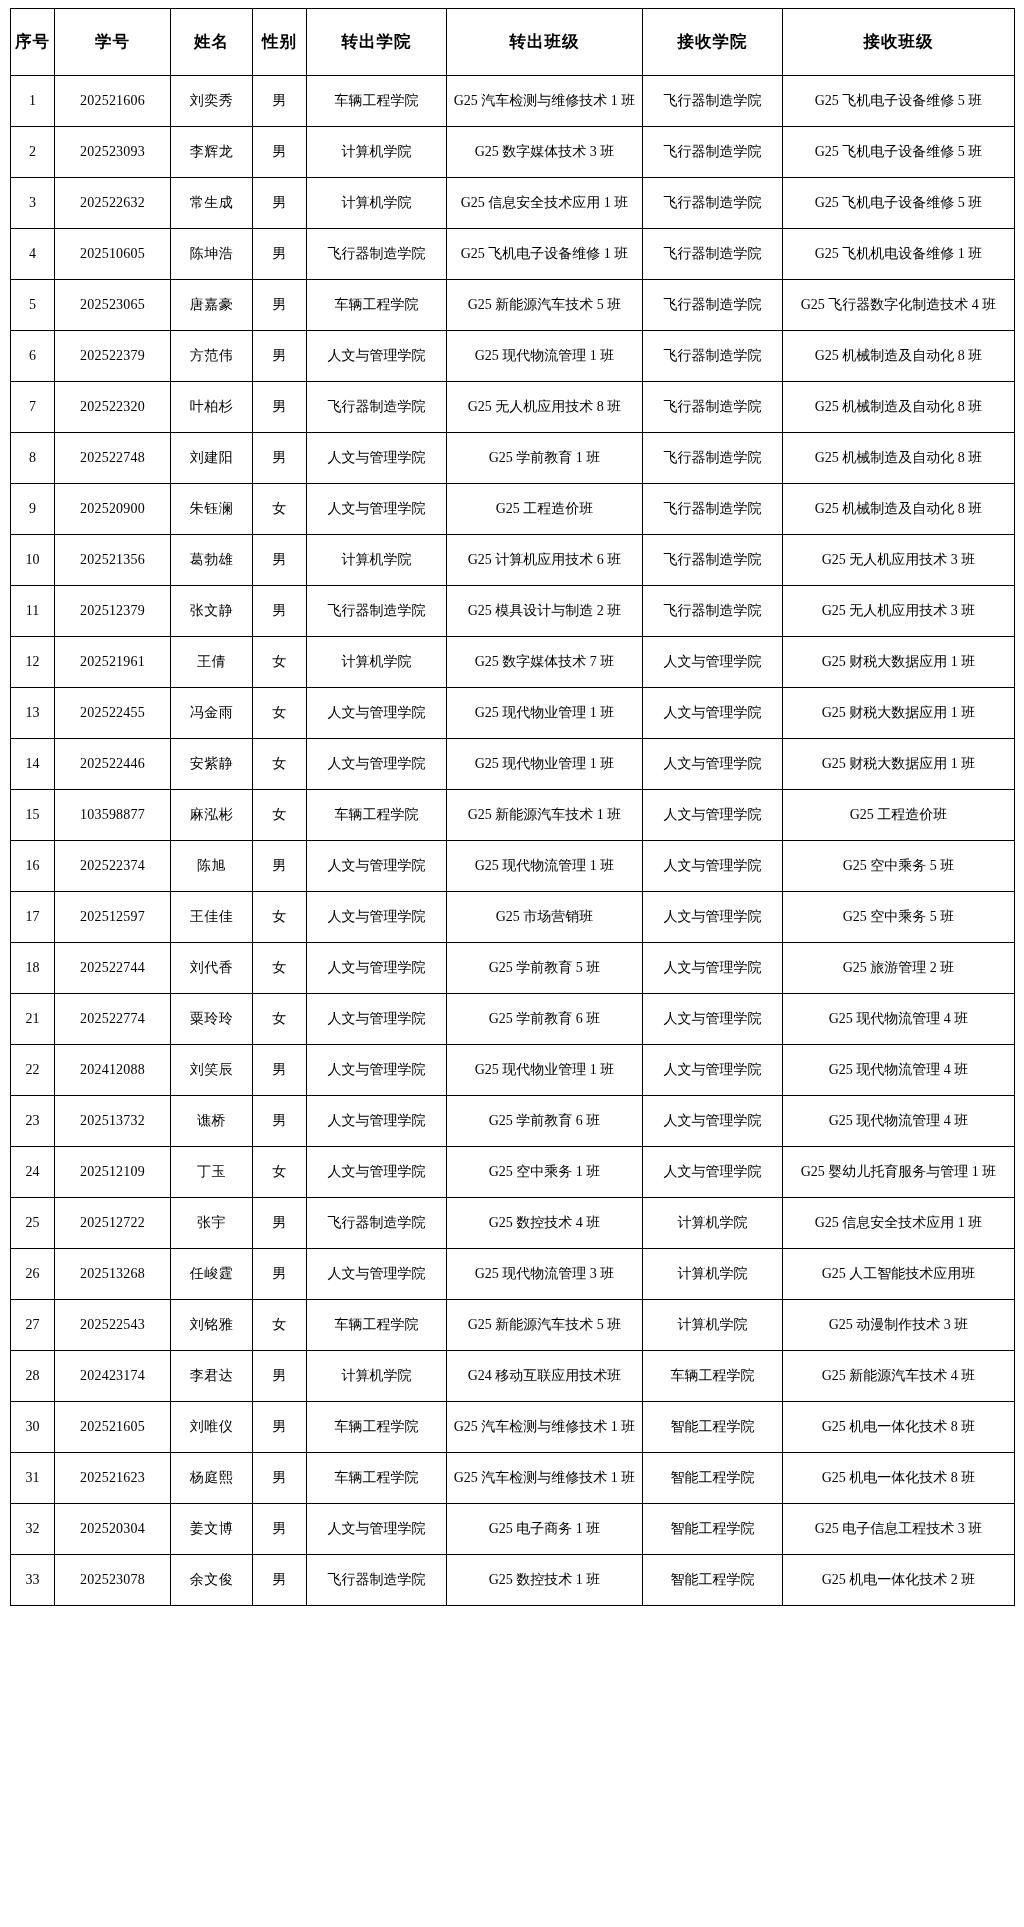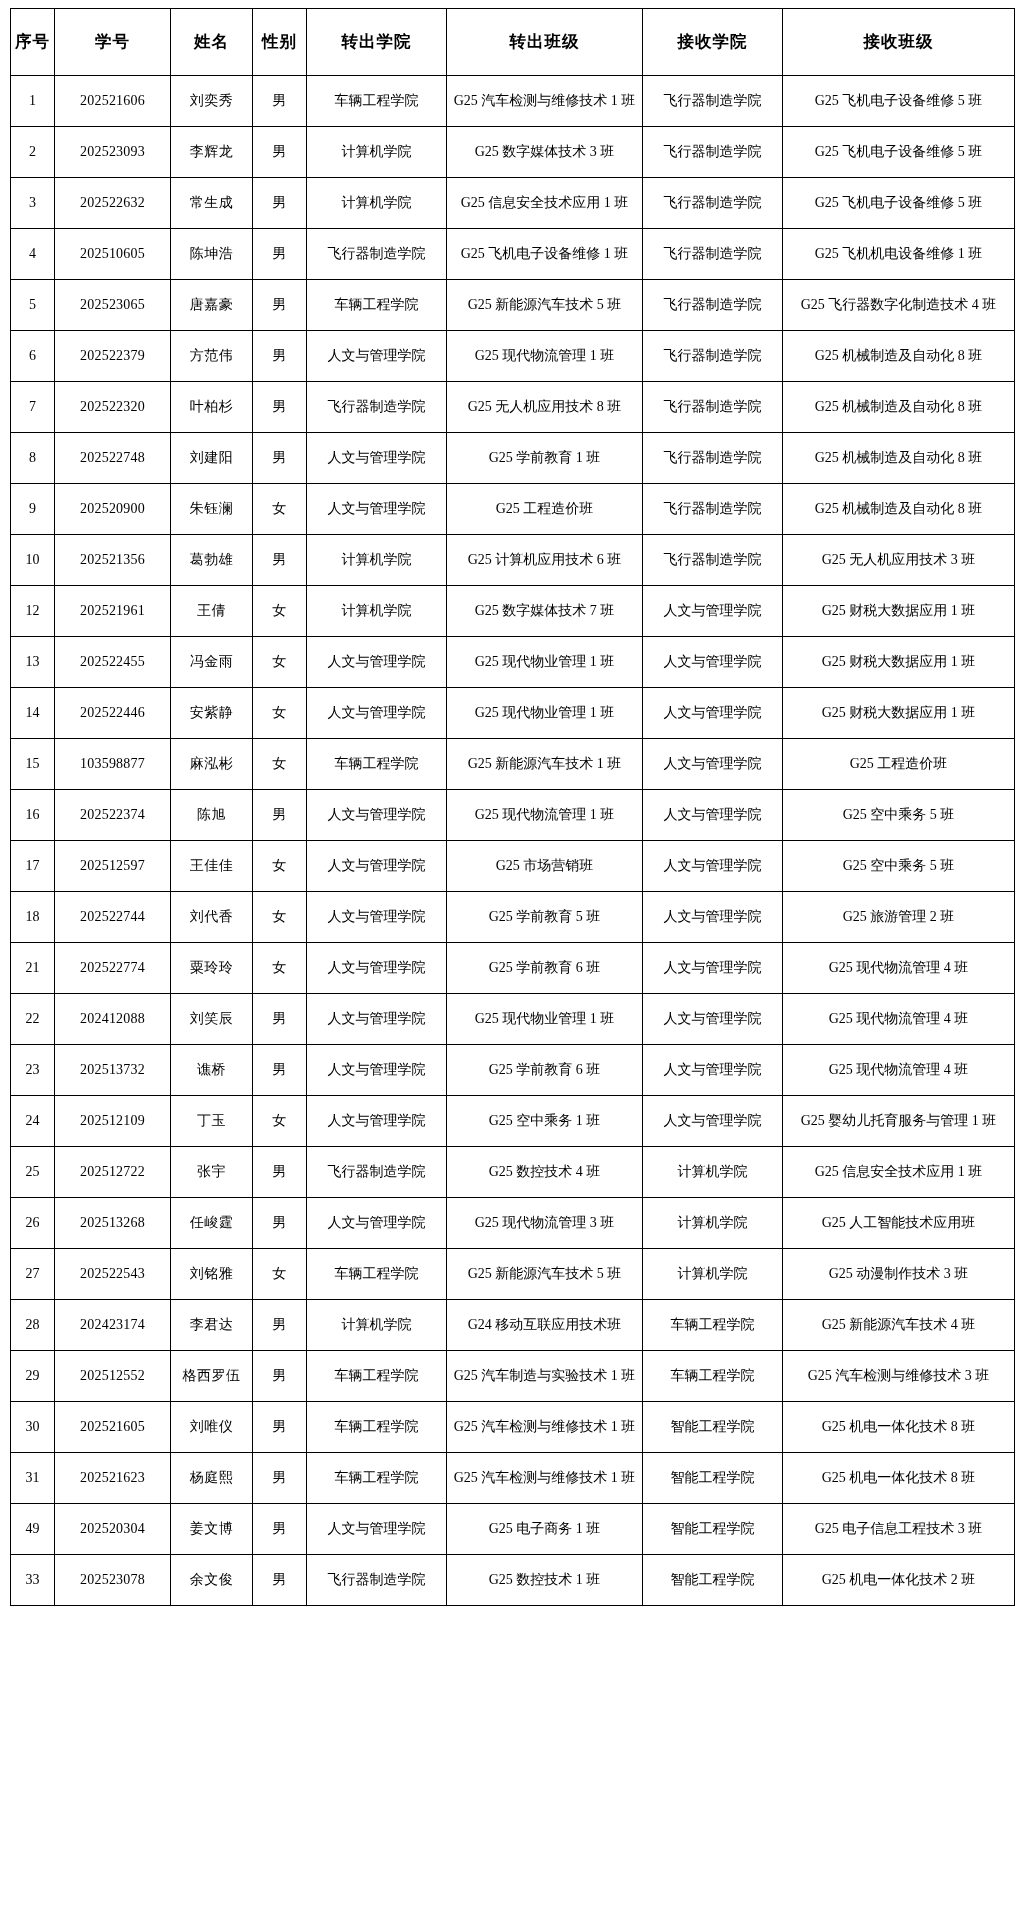--- a/index.html
+++ b/index.html
@@ -182,20 +182,30 @@
           <td class="col-idx">10</td>
           <td class="col-sid">202521356</td>
           <td class="col-name">葛勃雄</td>
           <td class="col-gender">男</td>
           <td class="col-from-college">计算机学院</td>
           <td class="col-from-class">G25 计算机应用技术 6 班</td>
           <td class="col-to-college">飞行器制造学院</td>
           <td class="col-to-class">G25 无人机应用技术 3 班</td>
         </tr>
         <tr>
+          <td class="col-idx">11</td>
+          <td class="col-sid">202512379</td>
+          <td class="col-name">张文静</td>
+          <td class="col-gender">男</td>
+          <td class="col-from-college">飞行器制造学院</td>
+          <td class="col-from-class">G25 模具设计与制造 2 班</td>
+          <td class="col-to-college">飞行器制造学院</td>
+          <td class="col-to-class">G25 无人机应用技术 3 班</td>
+        </tr>
+        <tr>
           <td class="col-idx">12</td>
           <td class="col-sid">202521961</td>
           <td class="col-name">王倩</td>
           <td class="col-gender">女</td>
           <td class="col-from-college">计算机学院</td>
           <td class="col-from-class">G25 数字媒体技术 7 班</td>
           <td class="col-to-college">人文与管理学院</td>
           <td class="col-to-class">G25 财税大数据应用 1 班</td>
         </tr>
         <tr>
@@ -332,51 +342,41 @@
           <td class="col-idx">28</td>
           <td class="col-sid">202423174</td>
           <td class="col-name">李君达</td>
           <td class="col-gender">男</td>
           <td class="col-from-college">计算机学院</td>
           <td class="col-from-class">G24 移动互联应用技术班</td>
           <td class="col-to-college">车辆工程学院</td>
           <td class="col-to-class">G25 新能源汽车技术 4 班</td>
         </tr>
         <tr>
-          <td class="col-idx">29</td>
-          <td class="col-sid">202512552</td>
-          <td class="col-name">格西罗伍</td>
-          <td class="col-gender">男</td>
-          <td class="col-from-college">车辆工程学院</td>
-          <td class="col-from-class">G25 汽车制造与实验技术 1 班</td>
-          <td class="col-to-college">车辆工程学院</td>
-          <td class="col-to-class">G25 汽车检测与维修技术 3 班</td>
-        </tr>
-        <tr>
           <td class="col-idx">30</td>
           <td class="col-sid">202521605</td>
           <td class="col-name">刘唯仪</td>
           <td class="col-gender">男</td>
           <td class="col-from-college">车辆工程学院</td>
           <td class="col-from-class">G25 汽车检测与维修技术 1 班</td>
           <td class="col-to-college">智能工程学院</td>
           <td class="col-to-class">G25 机电一体化技术 8 班</td>
         </tr>
         <tr>
           <td class="col-idx">31</td>
           <td class="col-sid">202521623</td>
           <td class="col-name">杨庭熙</td>
           <td class="col-gender">男</td>
           <td class="col-from-college">车辆工程学院</td>
           <td class="col-from-class">G25 汽车检测与维修技术 1 班</td>
           <td class="col-to-college">智能工程学院</td>
           <td class="col-to-class">G25 机电一体化技术 8 班</td>
         </tr>
         <tr>
-          <td class="col-idx">49</td>
+          <td class="col-idx">32</td>
           <td class="col-sid">202520304</td>
           <td class="col-name">姜文博</td>
           <td class="col-gender">男</td>
           <td class="col-from-college">人文与管理学院</td>
           <td class="col-from-class">G25 电子商务 1 班</td>
           <td class="col-to-college">智能工程学院</td>
           <td class="col-to-class">G25 电子信息工程技术 3 班</td>
         </tr>
         <tr>
           <td class="col-idx">33</td>

